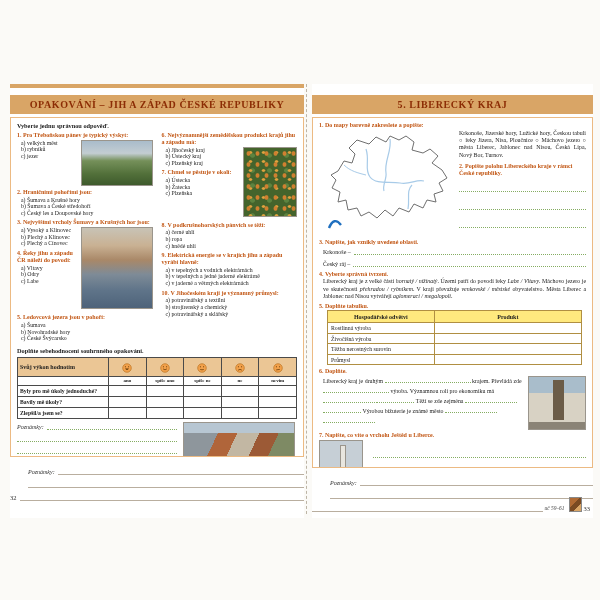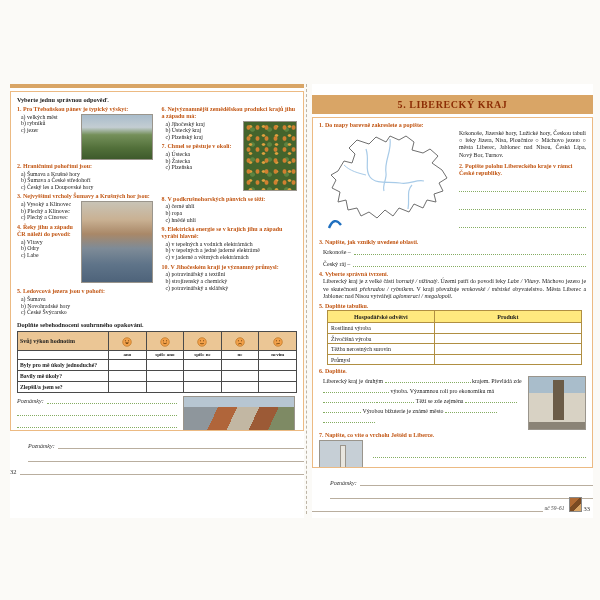--- a/index.html
+++ b/index.html
@@ -76,20 +76,21 @@
   .labelline{display:flex;align-items:flex-end;margin-left:4px;}
   .labelline .lab{font-size:6px;white-space:nowrap;margin-right:3px;}
 </style>
 </head>
 <body>
 
 <div class="cutline"></div>
 
 <div class="page" id="pageL">
   <div class="topstrip"></div>
+  <div class="hdr">OPAKOVÁNÍ – JIH A ZÁPAD ČESKÉ REPUBLIKY</div>
   <div class="frame">
     <div class="bold-intro">Vyberte jednu správnou odpověď.</div>
     <div class="cols">
       <div class="col">
         <div class="qblock">
           <div class="qhead">1. Pro Třeboňskou pánev je typický výskyt:</div>
           <div class="qrow">
             <div class="opts">
               <div class="opt">a) velkých měst</div>
               <div class="opt">b) rybníků</div>

